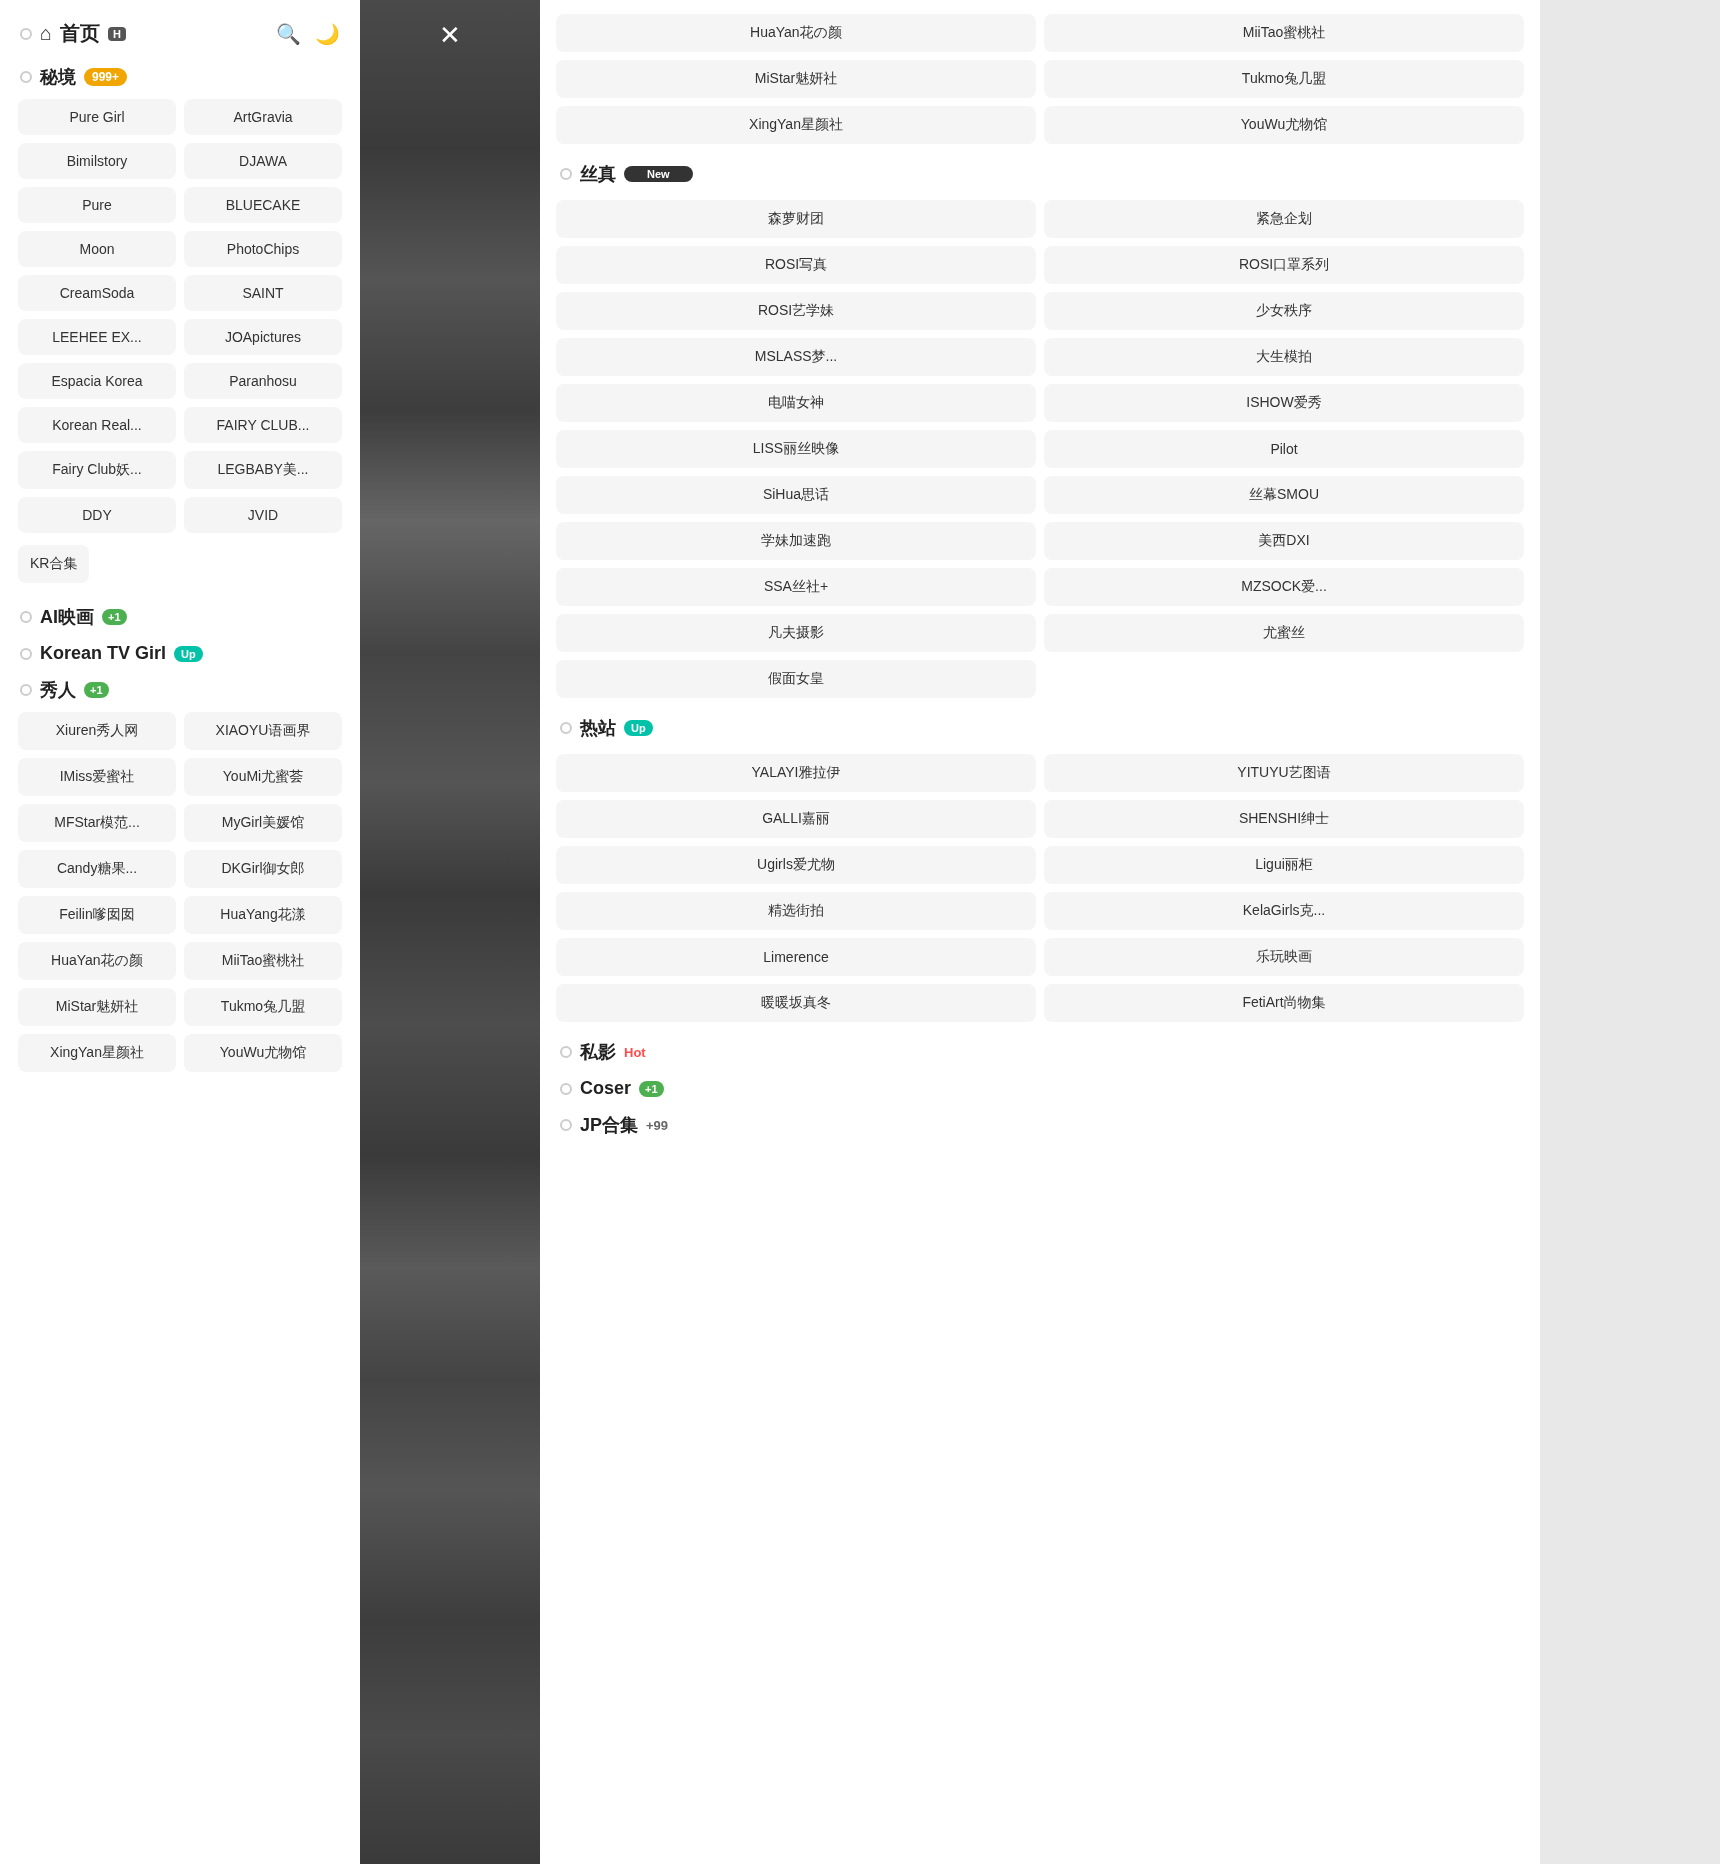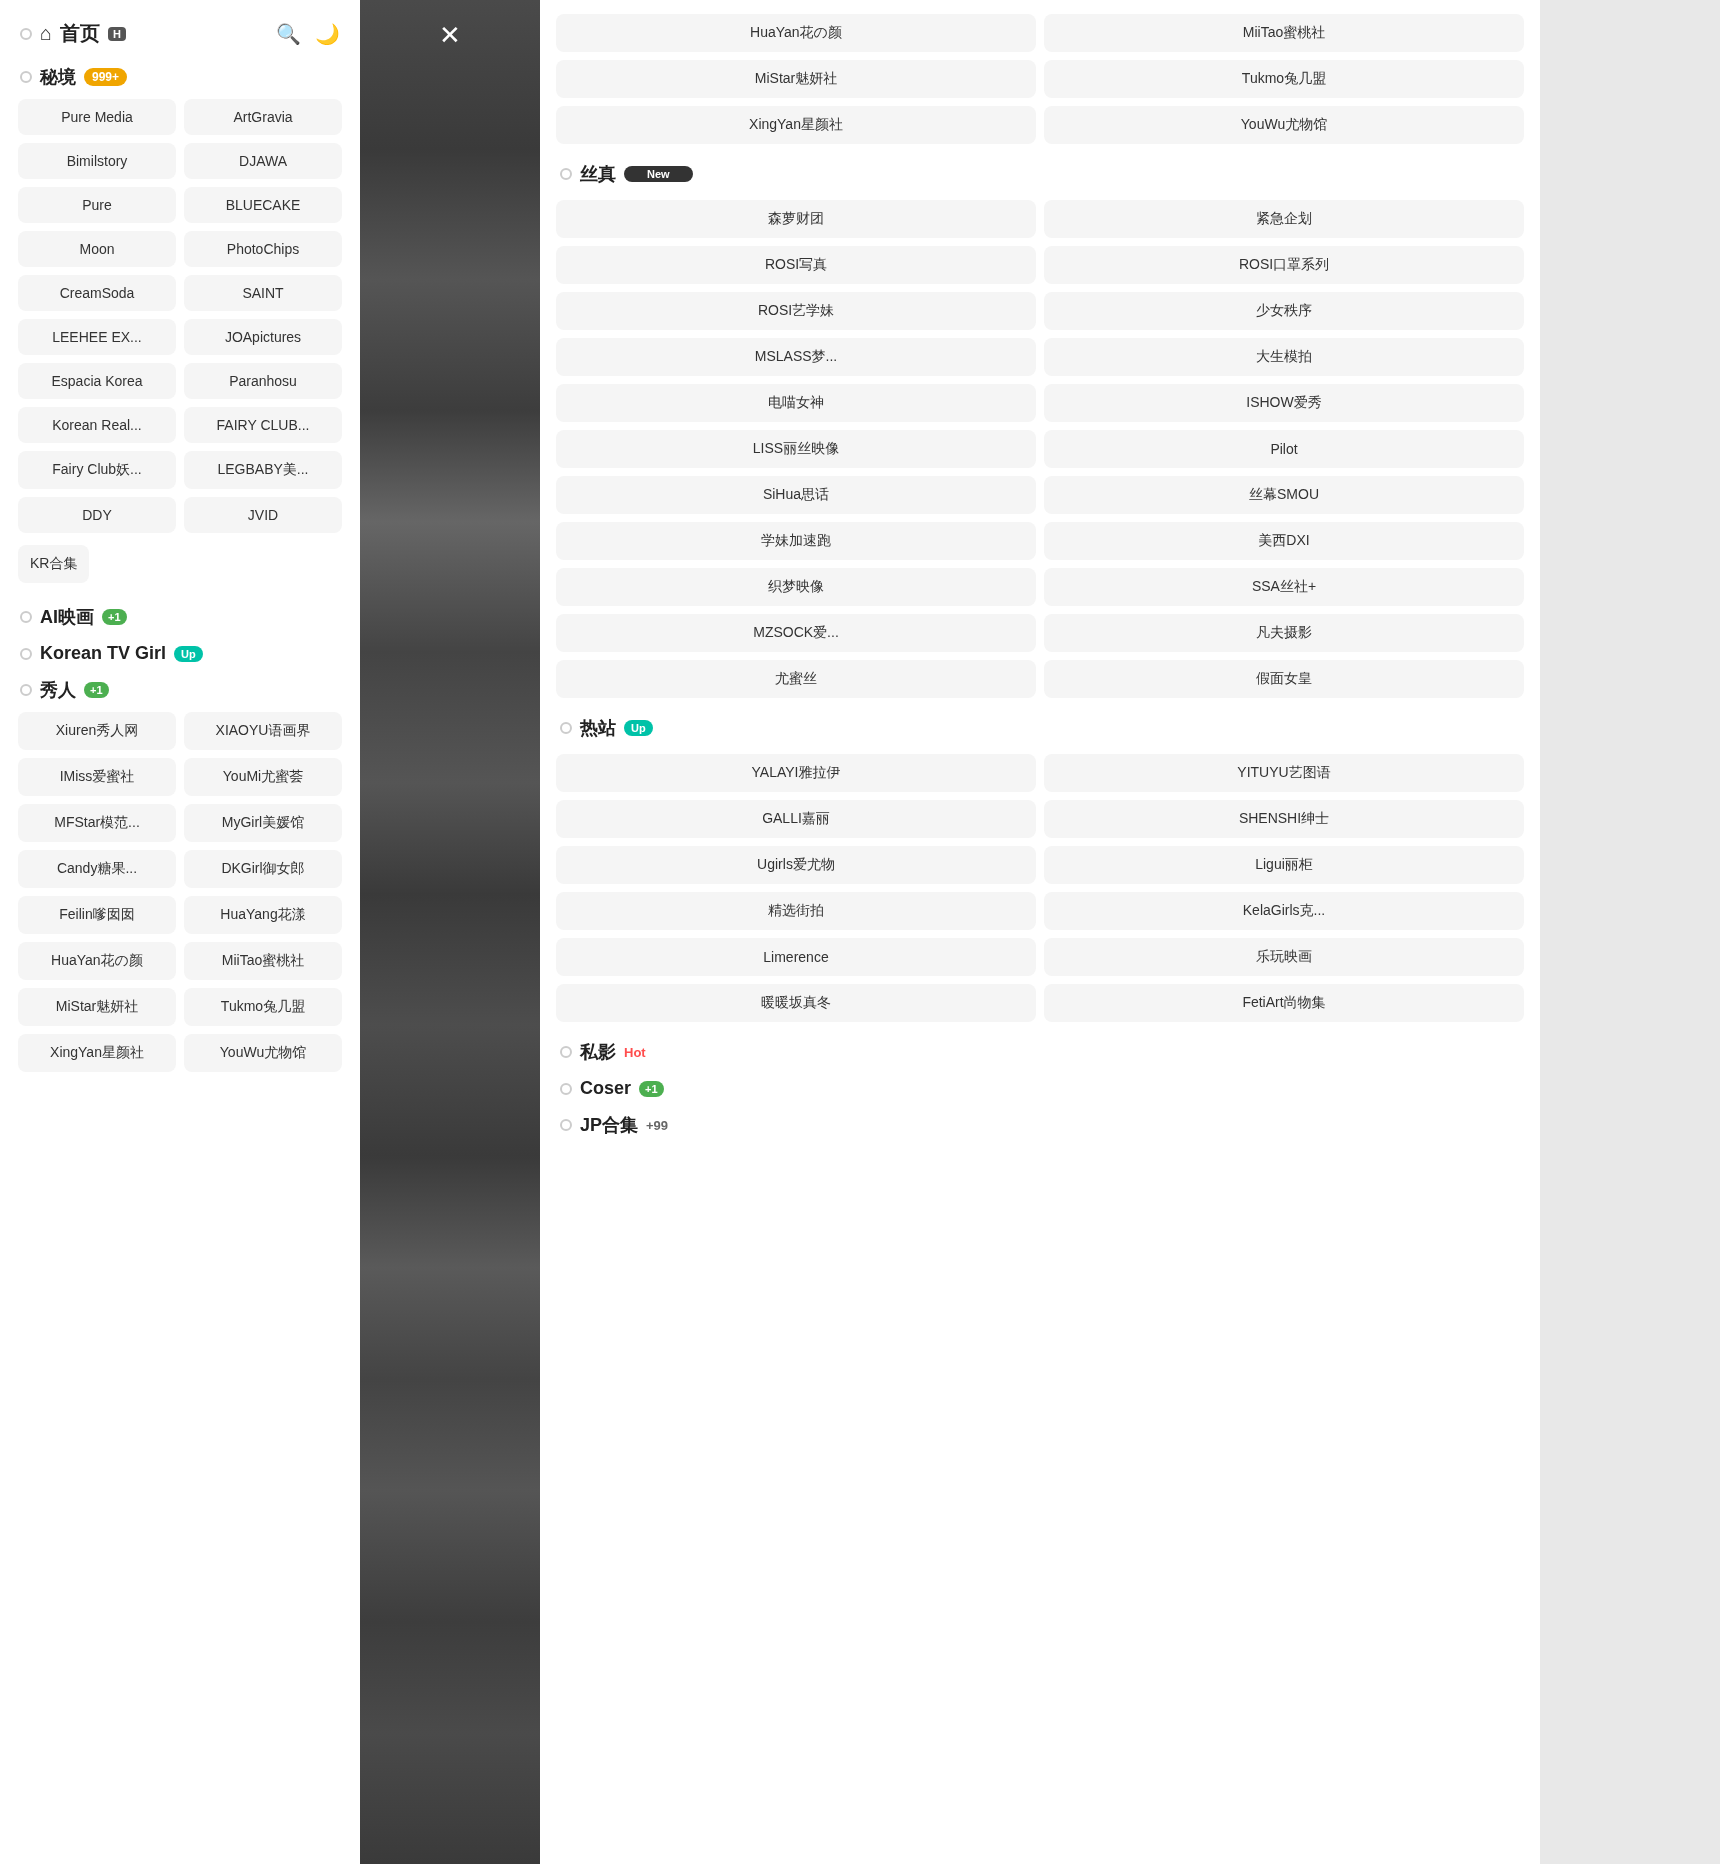--- a/index.html
+++ b/index.html
@@ -228,21 +228,21 @@
     </div>
   </div>
 
   <div class="section-row">
     <div class="nav-dot"></div>
     <span class="section-label">秘境</span>
     <span class="badge-999">999+</span>
   </div>
 
   <div class="grid-2">
-    <button class="tag-btn">Pure Media</button>
+    <button class="tag-btn">Pure Girl</button>
     <button class="tag-btn">ArtGravia</button>
     <button class="tag-btn">Bimilstory</button>
     <button class="tag-btn">DJAWA</button>
     <button class="tag-btn">Pure</button>
     <button class="tag-btn">BLUECAKE</button>
     <button class="tag-btn">Moon</button>
     <button class="tag-btn">PhotoChips</button>
     <button class="tag-btn">CreamSoda</button>
     <button class="tag-btn">SAINT</button>
     <button class="tag-btn">LEEHEE EX...</button>
@@ -331,21 +331,20 @@
     <button class="tag-btn">MSLASS梦...</button>
     <button class="tag-btn">大生模拍</button>
     <button class="tag-btn">电喵女神</button>
     <button class="tag-btn">ISHOW爱秀</button>
     <button class="tag-btn">LISS丽丝映像</button>
     <button class="tag-btn">Pilot</button>
     <button class="tag-btn">SiHua思话</button>
     <button class="tag-btn">丝幕SMOU</button>
     <button class="tag-btn">学妹加速跑</button>
     <button class="tag-btn">美西DXI</button>
-    <button class="tag-btn">织梦映像</button>
     <button class="tag-btn">SSA丝社+</button>
     <button class="tag-btn">MZSOCK爱...</button>
     <button class="tag-btn">凡夫摄影</button>
     <button class="tag-btn">尤蜜丝</button>
     <button class="tag-btn">假面女皇</button>
   </div>
 
   <div class="section-row">
     <div class="nav-dot"></div>
     <span class="section-label">热站</span>

